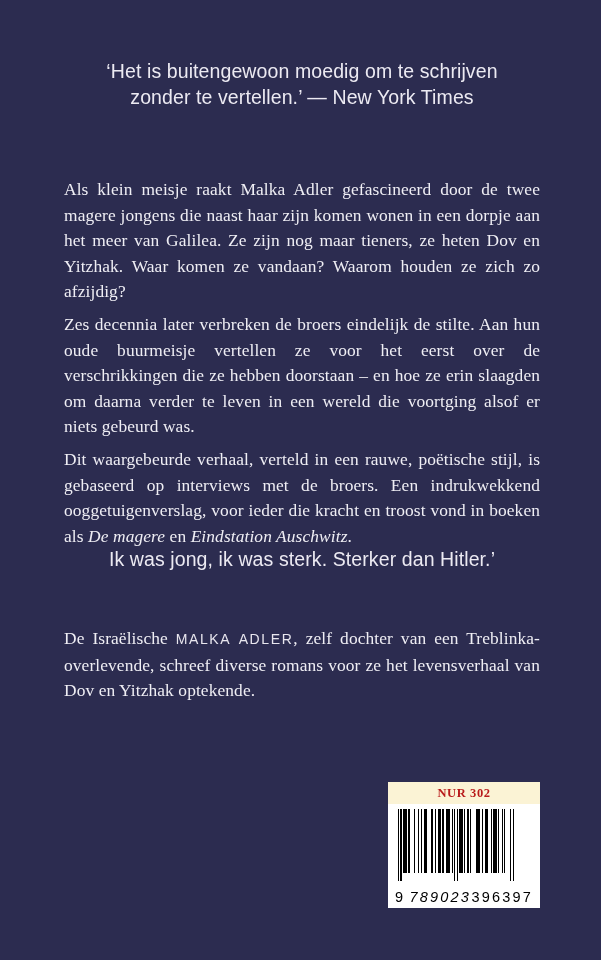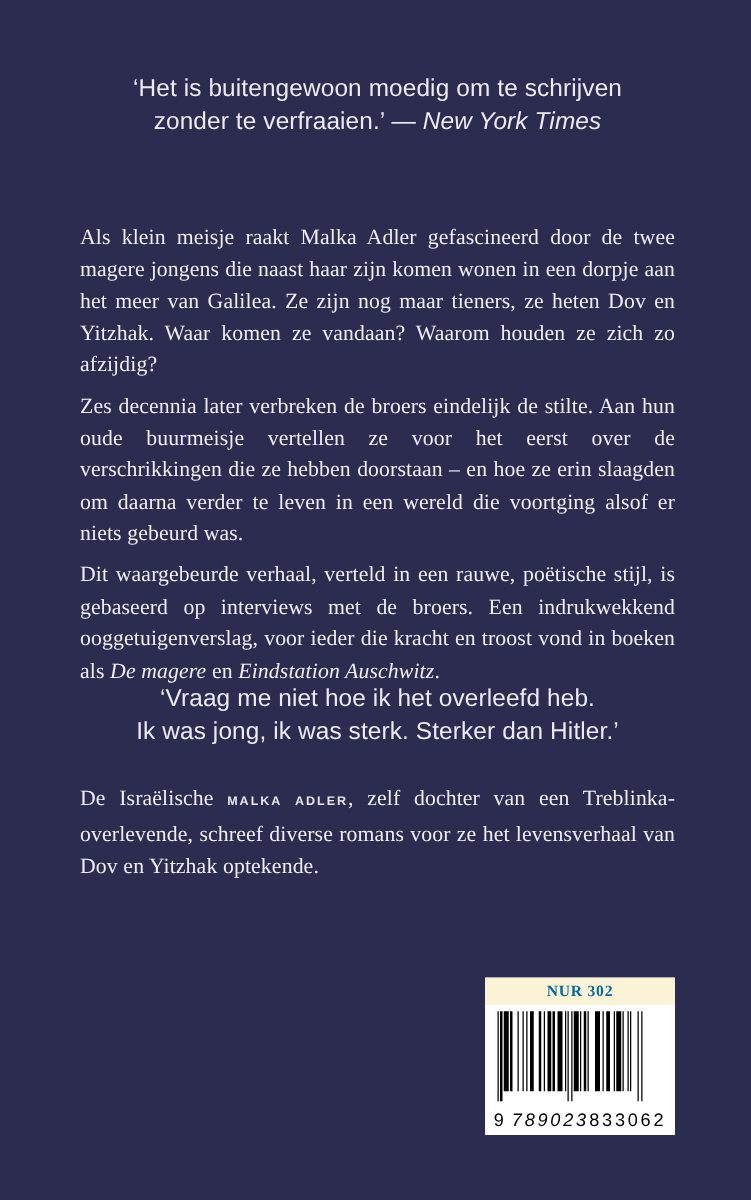--- a/index.html
+++ b/index.html
@@ -32,21 +32,20 @@
   .pullquote {
     font-family: "Liberation Sans", sans-serif;
     color: #eceaf2;
     text-align: center;
     font-size: 19.5px;
     line-height: 26px;
     font-weight: 400;
     letter-spacing: 0.1px;
   }
   .pullquote .src {
-    font-style: italic;
   }
   #quote-top {
     position: absolute;
     top: 58px;
     left: -2px;
     width: 480px;
   }
   #quote-mid {
     position: absolute;
     top: 546px;
@@ -64,24 +63,23 @@
     line-height: 25.4px;
     text-align: justify;
     text-justify: inter-word;
     letter-spacing: 0.1px;
   }
   .body-par i {
     font-style: italic;
   }
   .smallcaps {
     font-family: "Liberation Sans", sans-serif;
-    font-size: 10px;
+    font-size: 14px;
     letter-spacing: 1.6px;
     color: #e8e6ee;
-    font-weight: bold;
   }
 
   #par-1 { top: 160px; }
   #par-2 { top: 295px; }
   #par-3 { top: 430px; }
   #par-4 { top: 609px; }
 
   
   #site-url {
     position: absolute;
@@ -109,21 +107,21 @@
     height: 22px;
     background: #fbf3d5;
     display: flex;
     align-items: center;
     justify-content: center;
   }
   .nur-strip span {
     font-family: "Liberation Serif", serif;
     font-size: 12.5px;
     font-weight: 700;
-    color: #0369a1;
+    color: #b91c1c;
     letter-spacing: 0.6px;
   }
   .barcode-area {
     position: relative;
     height: 104px;
     background: #ffffff;
     padding: 5px 10px 0 10px;
     box-sizing: border-box;
   }
   .bars {
@@ -165,31 +163,30 @@
   .digits .d-right { letter-spacing: 2.2px; margin-left: auto; }
 </style>
 </head>
 <body>
 
 <div class="cover">
   <div class="content">
 
     <div class="pullquote" id="quote-top">
       <div>‘Het is buitengewoon moedig om te schrijven</div>
-      <div><span>zonder te verfraaien.’ — </span><span class="src">New York Times</span></div>
+      <div><span>zonder te vertellen.’ — </span><span class="src">New York Times</span></div>
     </div>
 
     <p class="body-par" id="par-2">Zes decennia later verbreken de broers eindelijk de stilte. Aan hun oude buurmeisje vertellen ze voor het eerst over de verschrikkingen die ze hebben doorstaan – en hoe ze erin slaagden om daarna verder te leven in een wereld die voortging alsof er niets gebeurd was.</p>
 
     <p class="body-par" id="par-1">Als klein meisje raakt Malka Adler gefascineerd door de twee magere jongens die naast haar zijn komen wonen in een dorpje aan het meer van Galilea. Ze zijn nog maar tieners, ze heten Dov en Yitzhak. Waar komen ze vandaan? Waarom houden ze zich zo afzijdig?</p>
 
     <p class="body-par" id="par-3"><span>Dit waargebeurde verhaal, verteld in een rauwe, poëtische stijl, is gebaseerd op interviews met de broers. Een indrukwekkend ooggetuigenverslag, voor ieder die kracht en troost vond in boeken als </span><i>De magere</i><span> en </span><i>Eindstation Auschwitz</i><span>.</span></p>
 
     <div class="pullquote" id="quote-mid">
-      <div>‘Vraag me niet hoe ik het overleefd heb.</div>
       <div>Ik was jong, ik was sterk. Sterker dan Hitler.’</div>
     </div>
 
     <p class="body-par" id="par-4"><span>De Israëlische </span><span class="smallcaps">MALKA ADLER</span><span>, zelf dochter van een Treblinka-overlevende, schreef diverse romans voor ze het levensverhaal van Dov en Yitzhak optekende.</span></p>
   </div>
 
 
   <div class="barcode-block">
     <div class="nur-strip">
       <span>NUR 302</span>
@@ -252,17 +249,17 @@
           <i class="w" style="width:1.22px;margin-right:0"></i>
           <i class="" style="width:1.22px;margin-right:0"></i>
           <i class="w" style="width:4.88px;margin-right:0"></i>
           <i class="g" style="width:1.22px;margin-right:0"></i>
           <i class="w" style="width:1.22px;margin-right:0"></i>
           <i class="g" style="width:1.22px;margin-right:0"></i>
         </div>
       <div class="digits">
         <span class="d-lead">9</span>
         <span class="d-left">789023</span>
-        <span class="d-right">833062</span>
+        <span class="d-right">396397</span>
       </div>
     </div>
   </div>
 </div>
 
 </body></html>

